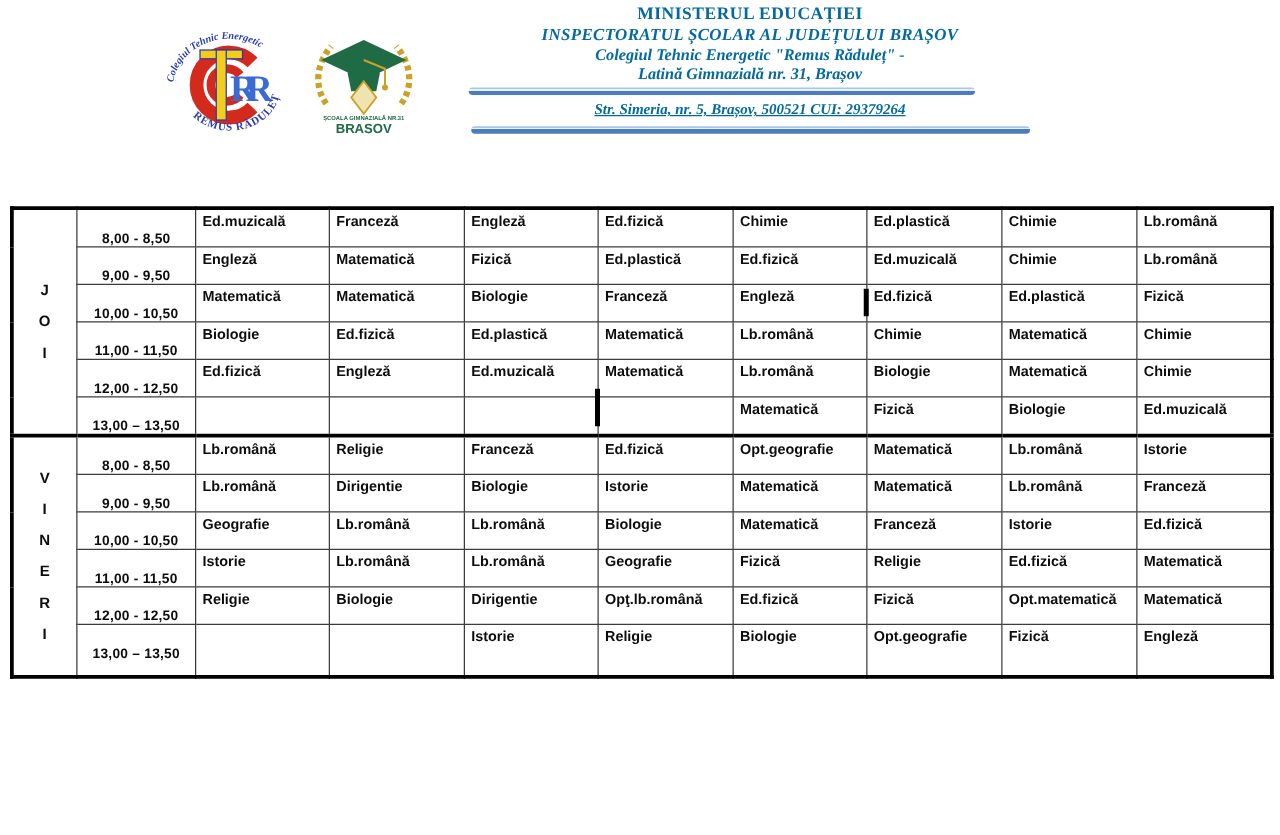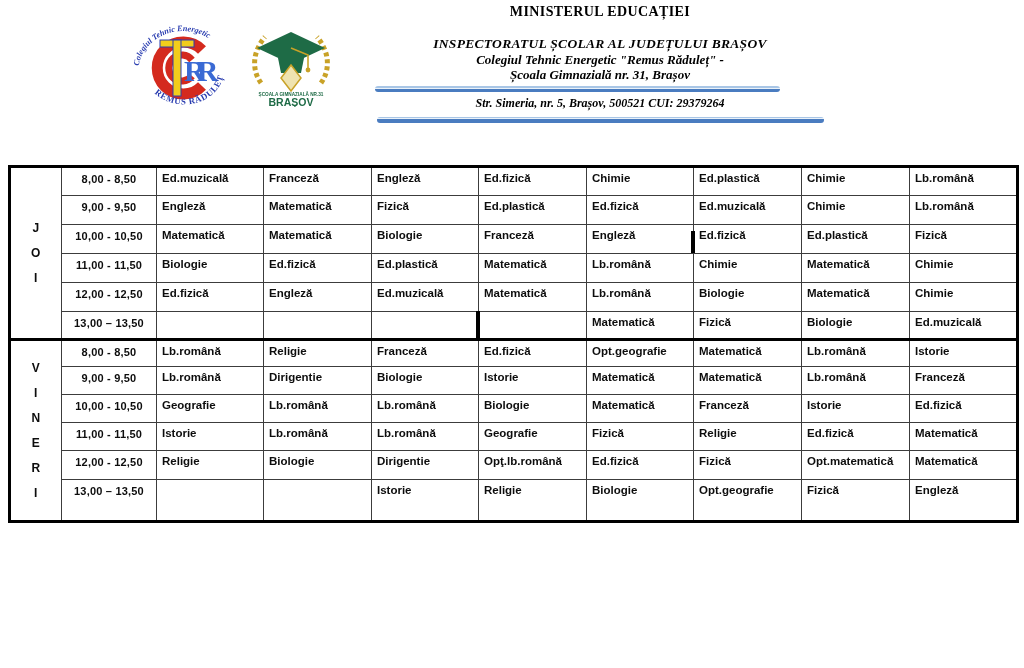--- a/index.html
+++ b/index.html
@@ -4,39 +4,39 @@
 <style>
   * { margin:0; padding:0; box-sizing:border-box; }
   html,body { width:1024px; height:668px; background:#ffffff; overflow:hidden; }
   body { position:relative; font-family:"Liberation Sans", sans-serif; }
 
   
   .letterhead { position:absolute; left:0; top:0; width:1024px; height:162px; }
   .logo-cte { position:absolute; left:129px; top:21px; }
   .logo-sg  { position:absolute; left:245px; top:25px; }
 
-  .head-text { position:absolute; left:350px; top:3px; width:500px; text-align:center; color:#000000; }
+  .head-text { position:absolute; left:350px; top:3px; width:500px; text-align:center; color:#0369a1; }
   .h-ministry   { font:bold 14px "Liberation Serif", serif; line-height:17px; letter-spacing:.4px; }
-  .h-inspector  { font:italic bold 13.5px "Liberation Serif", serif; line-height:16px; letter-spacing:.3px;margin-top:16px; }
+  .h-inspector  { font:italic bold 13.5px "Liberation Serif", serif; line-height:16px; letter-spacing:.3px; }
   .h-school1, .h-school2 { font:italic bold 13px "Liberation Serif", serif; line-height:15px; }
-  .h-address, .h-contact { font:italic bold 12px "Liberation Serif", serif; line-height:15.5px; white-space:nowrap; }
+  .h-address, .h-contact { font:italic bold 12px "Liberation Serif", serif; line-height:15.5px; white-space:nowrap;text-decoration:underline; }
   .h-contact { margin-left:-12px; }
   .blue-bar { height:6px; border-radius:3px; margin:4px auto;
       background:linear-gradient(to bottom, #a9c6e6 0 1.5px, #e9f1f9 1.5px 2.5px, #4a7cc0 2.5px 6px); }
   .bar-top { width:405px; margin-left:25px; }
   .bar-bottom { width:447px; margin-top:5px; }
 
   
   table.tt { position:absolute; left:8px; top:165px; width:1008px;
       border-collapse:collapse; table-layout:fixed; border:3px solid #000; }
   table.tt td { border:1px solid #3c3c3c; color:#0d0d0d; font-weight:bold; overflow:hidden; }
   td.day-cell  { text-align:center; vertical-align:middle; border-right:1.5px solid #1a1a1a; }
   .day-stack div { font-size:12px; line-height:25px; letter-spacing:.5px; }
   td.time-cell { border-right:3.5px solid #000; text-align:center; vertical-align:top;
-      padding-top:5px; font-size:11px; letter-spacing:.2px; }
+      padding-top:17px; font-size:11px; letter-spacing:.2px; }
   td.subject-cell { vertical-align:top; padding:4px 2px 0 5px; font-size:11.5px; }
   td.grp { border-left:3px solid #000; }
   tbody.day-1 tr:first-child td { border-top:3.5px solid #000; }
 
   .artifact { position:absolute; background:#000; }
   .a1 { left:476px; top:311px; width:4px; height:30px; }
   .a2 { left:691px; top:231px; width:4px; height:22px; }
 </style>
 </head>
 <body>
@@ -72,21 +72,21 @@
       <circle cx="63" cy="45" r="2.4" fill="#c9a227"></circle>
       <polygon points="46,40 56,53 46,66 36,53" fill="#efe3b0" stroke="#c9a227" stroke-width="1.5"></polygon>
       <text x="46" y="71" text-anchor="middle" font-size="4.7" font-weight="bold" fill="#1e6b46" font-family="Liberation Sans, sans-serif">ȘCOALA GIMNAZIALĂ NR.31</text>
       <text x="46" y="81" text-anchor="middle" font-size="10.5" font-weight="bold" fill="#1e6b46" font-family="Liberation Sans, sans-serif">BRAȘOV</text>
     </svg>
 
     <div class="head-text">
       <div class="h-ministry">MINISTERUL EDUCAȚIEI</div>
       <div class="h-inspector">INSPECTORATUL  ȘCOLAR AL JUDEȚULUI BRAȘOV</div>
       <div class="h-school1">Colegiul Tehnic Energetic  "Remus Răduleț" -</div>
-      <div class="h-school2">Școala Gimnazială nr. 31, Brașov</div>
+      <div class="h-school2">Latină Gimnazială nr. 31, Brașov</div>
       <div class="blue-bar bar-top"></div>
       <div class="h-address">Str. Simeria, nr. 5, Brașov, 500521 CUI: 29379264</div>
       <div class="blue-bar bar-bottom"></div>
     </div>
   </div>
 
   <table class="tt">
     <colgroup>
       <col style="width:52px">
         <col style="width:95px">

